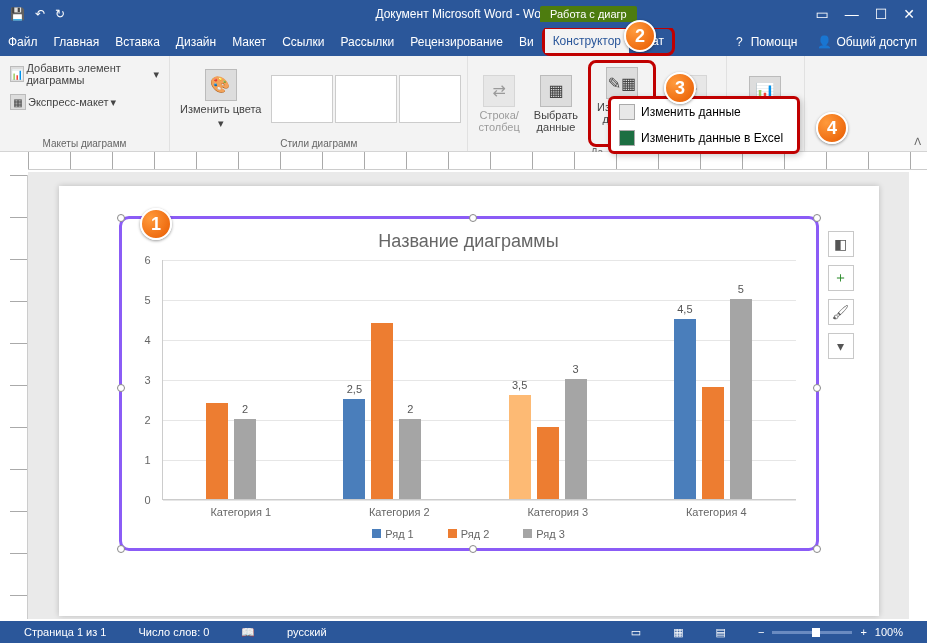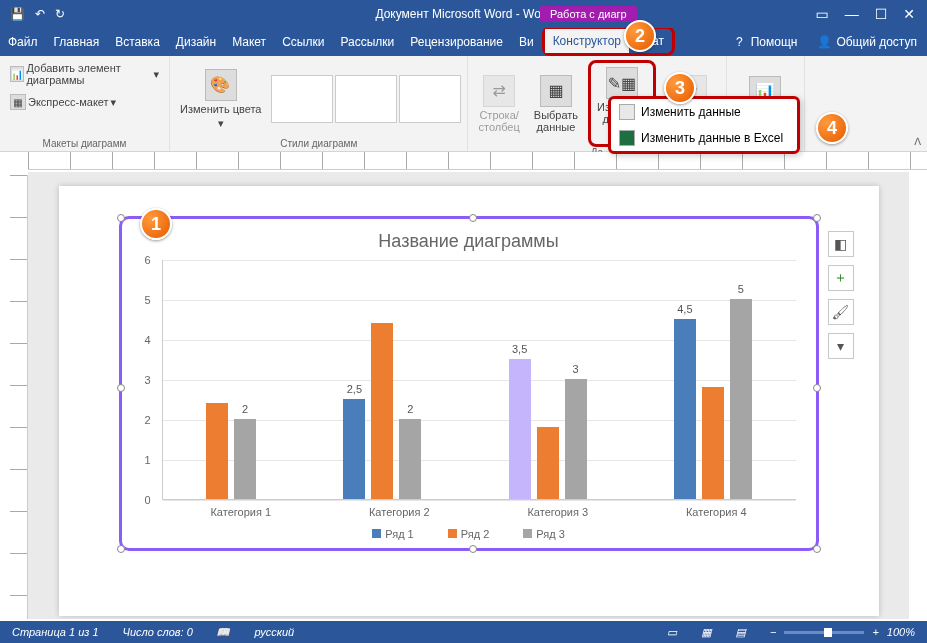--- a/index.html
+++ b/index.html
@@ -5,21 +5,21 @@
 * { box-sizing: border-box; margin: 0; padding: 0; font-family: "Segoe UI", Tahoma, sans-serif; }
 body { background: #fff; width: 927px; height: 643px; overflow: hidden; position: relative; }
 
 
 .titlebar { background: #2b579a; height: 28px; display: flex; align-items: center; color: #fff; font-size: 12px; position: relative; }
 .qa { display: flex; gap: 10px; padding: 0 10px; }
 .qa span { cursor: pointer; }
 .title-center { position: absolute; left: 50%; transform: translateX(-50%); }
 .title-right { position: absolute; right: 0; display: flex; gap: 16px; padding: 0 12px; align-items: center; height: 100%; }
 .title-right span { cursor: pointer; font-size: 14px; }
-.title-contextual { position: absolute; left: 540px; background: #a21caf; padding: 2px 10px; font-size: 11px; border-radius: 2px 2px 0 0; }
+.title-contextual { position: absolute; left: 540px; background: #4d7c0f; padding: 2px 10px; font-size: 11px; border-radius: 2px 2px 0 0; }
 
 
 .tabs { background: #2b579a; height: 28px; display: flex; align-items: center; color: #fff; font-size: 12px; }
 .tab { padding: 0 8px; height: 100%; display: flex; align-items: center; cursor: pointer; }
 .tab.active { background: #f3f3f3; color: #2b579a; }
 .tab-group-ctx { display: flex; border: 3px solid #c00000; border-radius: 8px; height: 30px; align-items: flex-end; margin-top: -2px; }
 .help-btn { margin-left: auto; display: flex; gap: 8px; padding-right: 10px; }
 .share-btn { background: #2b579a; padding: 0 10px; }
 
 
@@ -64,21 +64,21 @@
 .bar .lbl { position: absolute; top: -16px; left: 50%; transform: translateX(-50%); font-size: 11px; color: #555; }
 .catlabels { display: flex; justify-content: space-around; margin-left: 20px; font-size: 11px; color: #666; margin-top: 6px; }
 .legend { display: flex; justify-content: center; gap: 34px; font-size: 11px; color: #666; margin-top: 10px; }
 .swatch { width: 9px; height: 9px; display: inline-block; margin-right: 4px; }
 
 
 .side-actions { position: absolute; right: -38px; top: 12px; display: flex; flex-direction: column; gap: 8px; }
 .side-btn { width: 26px; height: 26px; background: #fff; border: 1px solid #c8c8c8; display: flex; align-items: center; justify-content: center; font-size: 14px; color: #555; cursor: pointer; }
 
 
-.status { position: absolute; bottom: 0; left: 0; right: 0; height: 22px; background: #2b579a; color: #fff; font-size: 11px; display: flex; align-items: center; padding: 0 12px; gap: 24px; font-style: italic; }
+.status { position: absolute; bottom: 0; left: 0; right: 0; height: 22px; background: #2b579a; color: #fff; font-size: 11px; display: flex; align-items: center; padding: 0 24px; gap: 32px; }
 .status .spacer { flex: 1; }
 .status .zoom { display: flex; align-items: center; gap: 8px; }
 .zoom-track { width: 80px; height: 3px; background: #6a8bc1; position: relative; }
 .zoom-thumb { position: absolute; left: 50%; top: -3px; width: 8px; height: 9px; background: #fff; }
 
 .collapse-caret { position:absolute; right:6px; bottom:4px; font-size:10px; color:#666; cursor:pointer;}
 </style>
 </head>
 <body>
 
@@ -247,21 +247,21 @@
             <div class="cat">
               <div class="bar" style="height: 100px; background: rgb(74, 126, 187);">
                 <div class="lbl">2,5</div>
               </div>
               <div class="bar" style="height: 176px; background: rgb(237, 125, 49);"></div>
               <div class="bar" style="height: 80px; background: rgb(165, 165, 165);">
                 <div class="lbl">2</div>
               </div>
             </div>
             <div class="cat">
-              <div class="bar" style="height: 140px; background: #c4b5fd; text-align: center;">
+              <div class="bar" style="height: 104px; background: #fdba74; text-align: center;">
                 <div class="lbl">3,5</div>
               </div>
               <div class="bar" style="height: 72px; background: rgb(237, 125, 49);"></div>
               <div class="bar" style="height: 120px; background: rgb(165, 165, 165);">
                 <div class="lbl">3</div>
               </div>
             </div>
             <div class="cat">
               <div class="bar" style="height: 180px; background: rgb(74, 126, 187);">
                 <div class="lbl">4,5</div>

